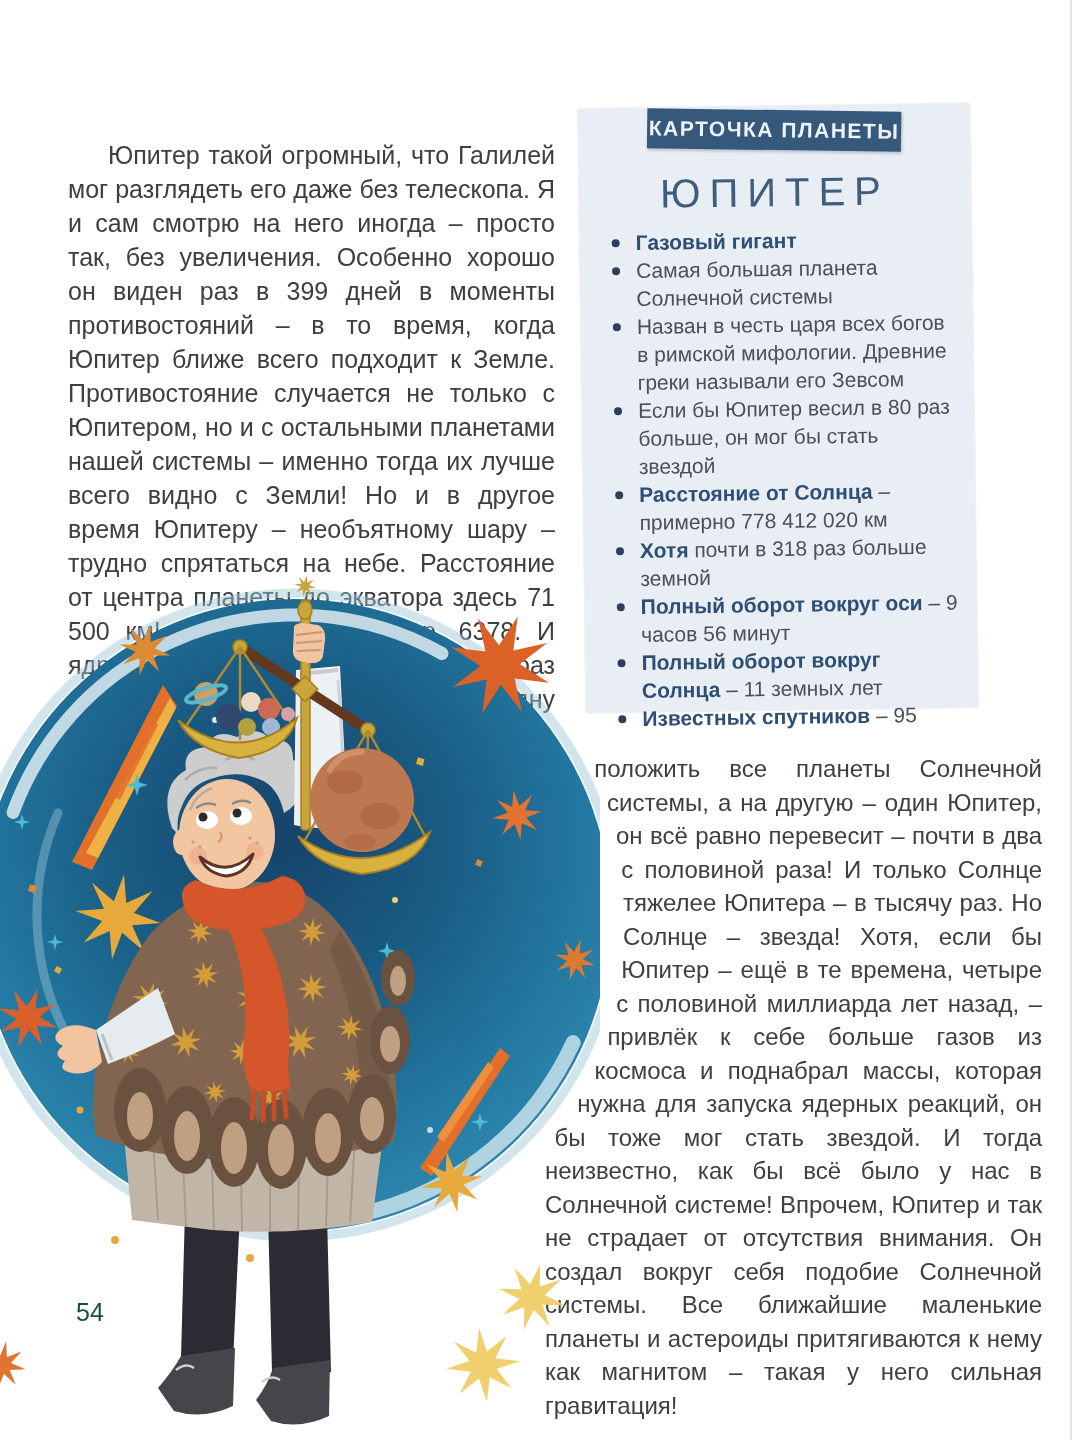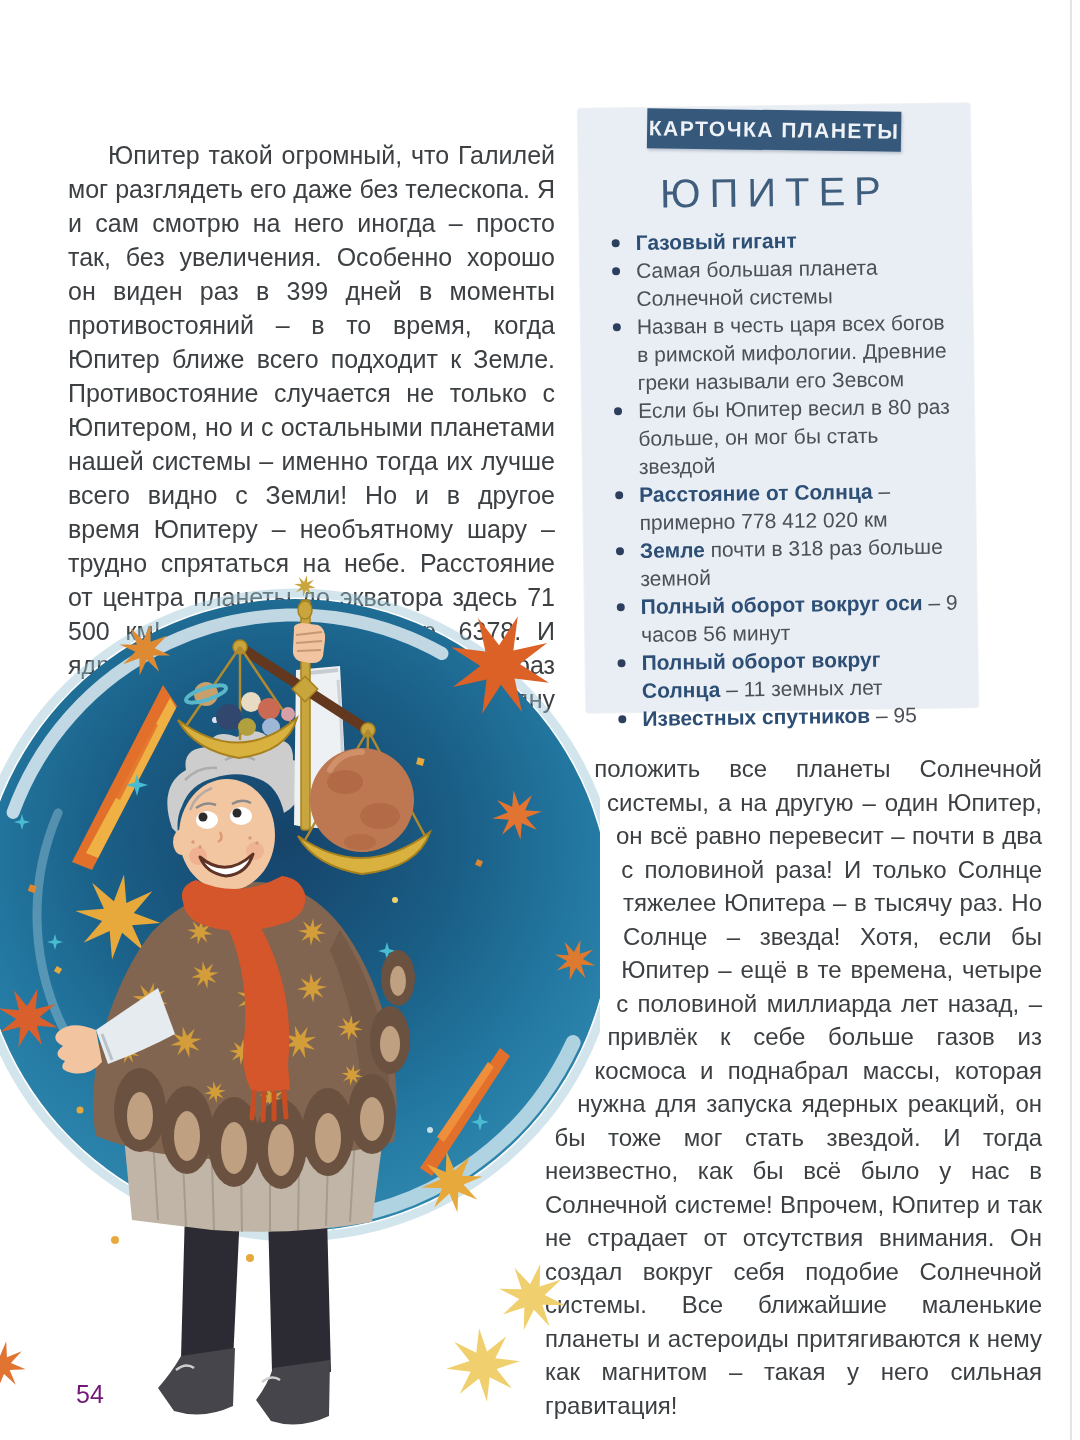--- a/index.html
+++ b/index.html
@@ -43,21 +43,21 @@
   .bottom-col{
     position:absolute;left:545px;top:752px;width:497px;
     font-size:24px;line-height:33.5px;text-align:justify;color:#3c4043;
   }
   .circle-spacer{
     float:left;width:82px;height:500px;
     shape-outside:circle(322px at -250px 168px);shape-margin:6px;
   }
   .bottom-col p{margin:0;}
   .page-number{
-    position:absolute;left:76px;top:1380px;font-size:25px;color:#701a75;
+    position:absolute;left:76px;top:1298px;font-size:25px;color:#14532d;
   }
   .illo{position:absolute;left:0;top:570px;}
 </style>
 </head>
 <body>
 
 <div class="page">
   <div class="scan-edge"></div>
 
   <div class="left-col">
@@ -68,21 +68,21 @@
     <div class="badge">
       <span>КАРТОЧКА ПЛАНЕТЫ</span>
     </div>
     <div class="card-title">ЮПИТЕР</div>
     <ul>
         <li><span class="b">Газовый гигант</span></li>
         <li>Самая большая планета Солнечной системы</li>
         <li>Назван в честь царя всех богов в римской мифологии. Древние греки называли его Зевсом</li>
         <li>Если бы Юпитер весил в 80 раз больше, он мог бы стать звездой</li>
         <li><span class="b">Расстояние от Солнца</span> – примерно 778 412 020 км</li>
-        <li><span class="b">Земле</span> почти в 318 раз больше земной</li>
+        <li><span class="b">Хотя</span> почти в 318 раз больше земной</li>
         <li><span class="b">Полный оборот вокруг оси</span> – 9 часов 56 минут</li>
         <li><span class="b">Полный оборот вокруг Солнца</span> – 11 земных лет</li>
         <li><span class="b">Известных спутников</span> – 95</li>
       </ul>
   </div>
 
   <div class="bottom-col">
     <div class="circle-spacer"></div>
     <p>положить все планеты Солнечной системы, а на другую – один Юпитер, он всё равно перевесит – почти в два с половиной раза! И только Солнце тяжелее Юпитера – в тысячу раз. Но Солнце – звезда! Хотя, если бы Юпитер – ещё в те времена, четыре с половиной миллиарда лет назад, – привлёк к себе больше газов из космоса и поднабрал массы, которая нужна для запуска ядерных реакций, он бы тоже мог стать звездой. И тогда неизвестно, как бы всё было у нас в Солнечной системе! Впрочем, Юпитер и так не страдает от отсутствия внимания. Он создал вокруг себя подобие Солнечной системы. Все ближайшие маленькие планеты и астероиды притягиваются к нему как магнитом – такая у него сильная гравитация!</p>
   </div>

